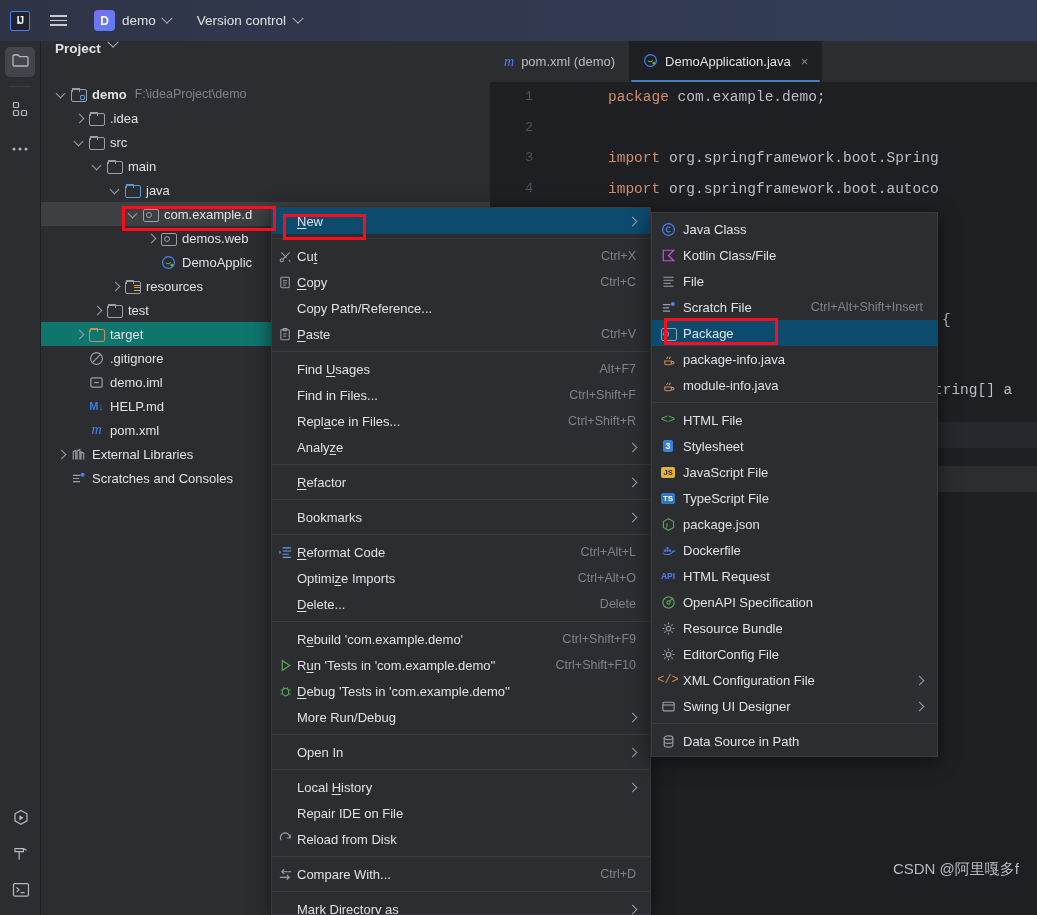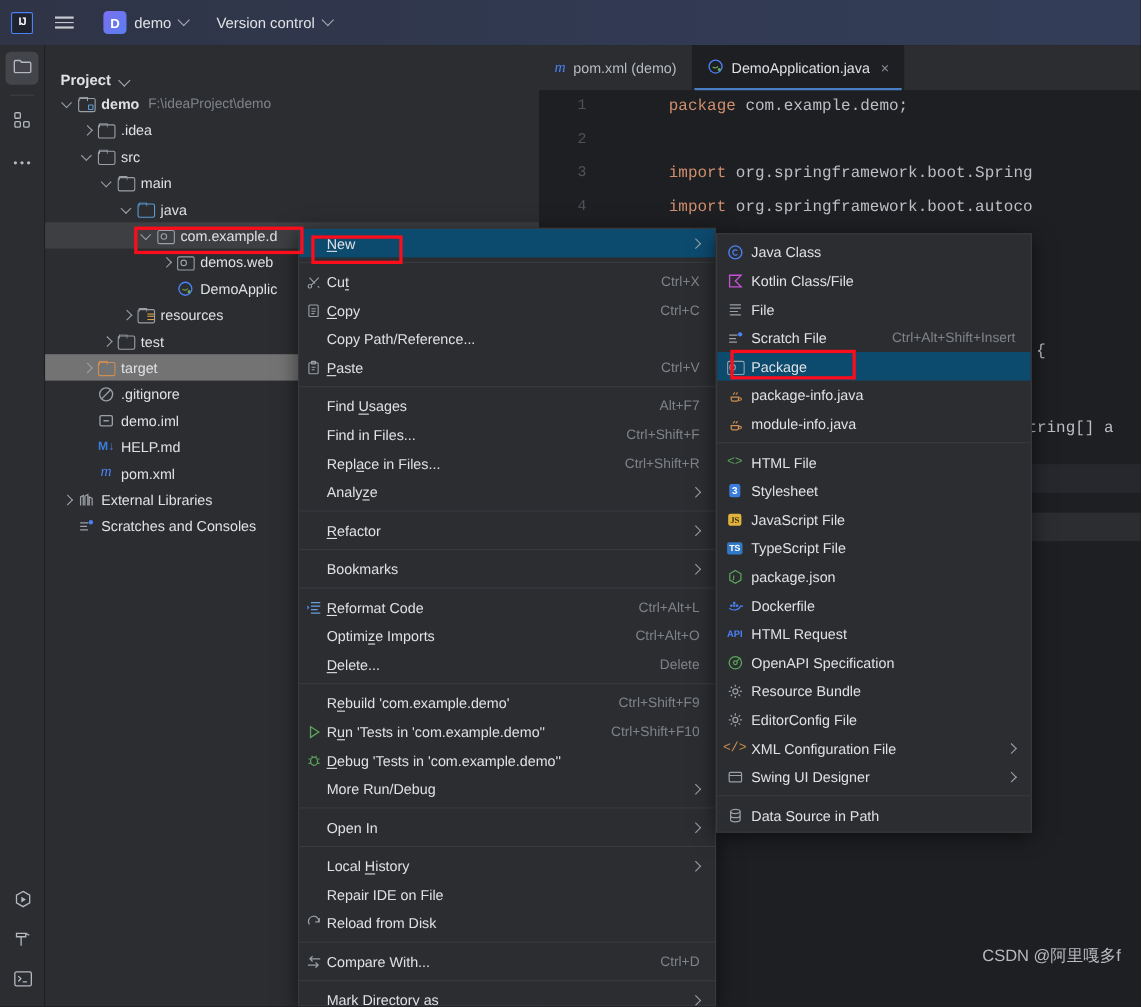--- a/index.html
+++ b/index.html
@@ -61,21 +61,21 @@
   .act-icon.sel { background: #43454a; border-radius: 5px; }
   .act-sep { width: 22px; height: 1px; background: #3c3f43; margin: 9px auto; }
   .act-bottom { position: absolute; bottom: 8px; left: 0; width: 41px; }
 
   
   .projpanel {
     position: absolute; left: 41px; top: 41px; width: 449px; height: 874px;
     background: #2b2d30;
   }
   .proj-header {
-    height: 39px; display: flex; align-items: flex-end; padding-left: 14px; gap: 8px;
+    height: 39px; display: flex; align-items: flex-start; padding-left: 14px; gap: 8px;
   }
   .proj-header .t { color: #dfe1e5; font-size: 13.5px; font-weight: 600; }
   .tree { padding-top: 2px; font-size: 13px; color: #dfe1e5; }
   .row {
     height: 24px; display: flex; align-items: center; position: relative;
     white-space: nowrap;
   }
   .row .arrow {
     width: 13px; height: 13px; flex: 0 0 13px; margin-right: 2px; position: relative;
   }
@@ -84,21 +84,21 @@
     width: 6px; height: 6px;
     border-right: 1.4px solid #9a9ea6; border-bottom: 1.4px solid #9a9ea6;
   }
   .row .arrow.right::after { transform: rotate(-45deg); }
   .row .arrow.down::after { transform: rotate(45deg); top:2px; left:2px; }
   .row .ico { width: 17px; flex: 0 0 17px; margin-right: 5px; display:flex; align-items:center; justify-content:center; }
   .row .lbl { color: #dfe1e5; }
   .row .sub { color: #7f8389; margin-left: 8px; font-size: 12.5px; }
   .row.bold .lbl { font-weight: 600; }
   .row.selected { background: #3d3f42; }
-  .row.target-row { background: #737373; }
+  .row.target-row { background: #0f766e; }
   .row.target-row .lbl { color: #dfe1e5; }
 
   
   .fld { width: 15px; height: 12px; position: relative; }
   .fld::before {
     content:''; position:absolute; left:0; top:1px; width: 14px; height: 11px;
     border: 1.3px solid #9aa0a6; border-radius: 2px;
   }
   .fld::after {
     content:''; position:absolute; left:0.5px; top:0px; width: 6px; height: 3px;
@@ -708,21 +708,21 @@
         <span class="txt">HTML File</span>
       </div>
       <div class="mi">
         <span class="mico">
           <span style="background:#3b7ddd;color:#fff;font-size:9px;padding:1px 2px;border-radius:2px;font-weight:bold;font-family:'Liberation Sans',sans-serif;">3</span>
         </span>
         <span class="txt">Stylesheet</span>
       </div>
       <div class="mi">
         <span class="mico">
-          <span style="background:#e2b33c;color:#3a2f10;font-size:8px;padding:1px 2px;border-radius:2px;font-weight:bold;font-family:Liberation Serif, serif;">JS</span>
+          <span style="background:#e2b33c;color:#3a2f10;font-size:8px;padding:1px 2px;border-radius:2px;font-weight:bold;font-family:Liberation Mono, monospace;">JS</span>
         </span>
         <span class="txt">JavaScript File</span>
       </div>
       <div class="mi">
         <span class="mico">
           <span style="background:#3178c6;color:#fff;font-size:8px;padding:1px 2px;border-radius:2px;font-weight:bold;font-family:Liberation Sans, sans-serif;">TS</span>
         </span>
         <span class="txt">TypeScript File</span>
       </div>
       <div class="mi">

